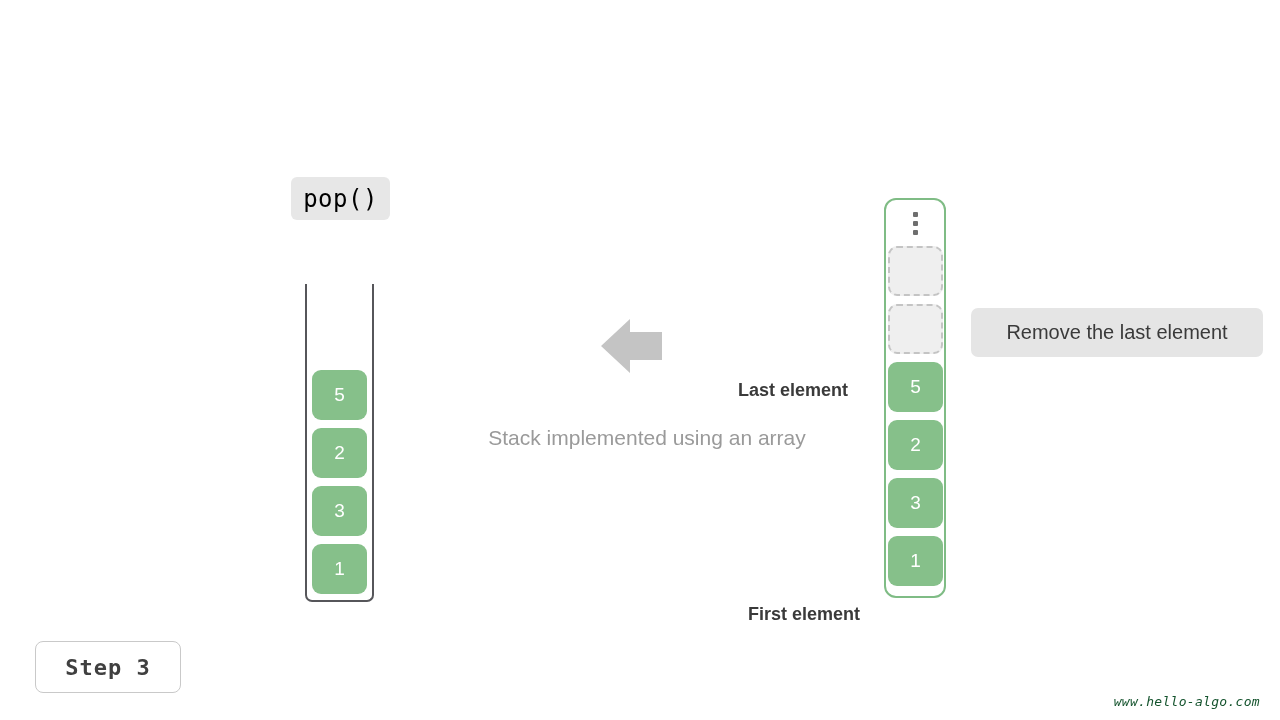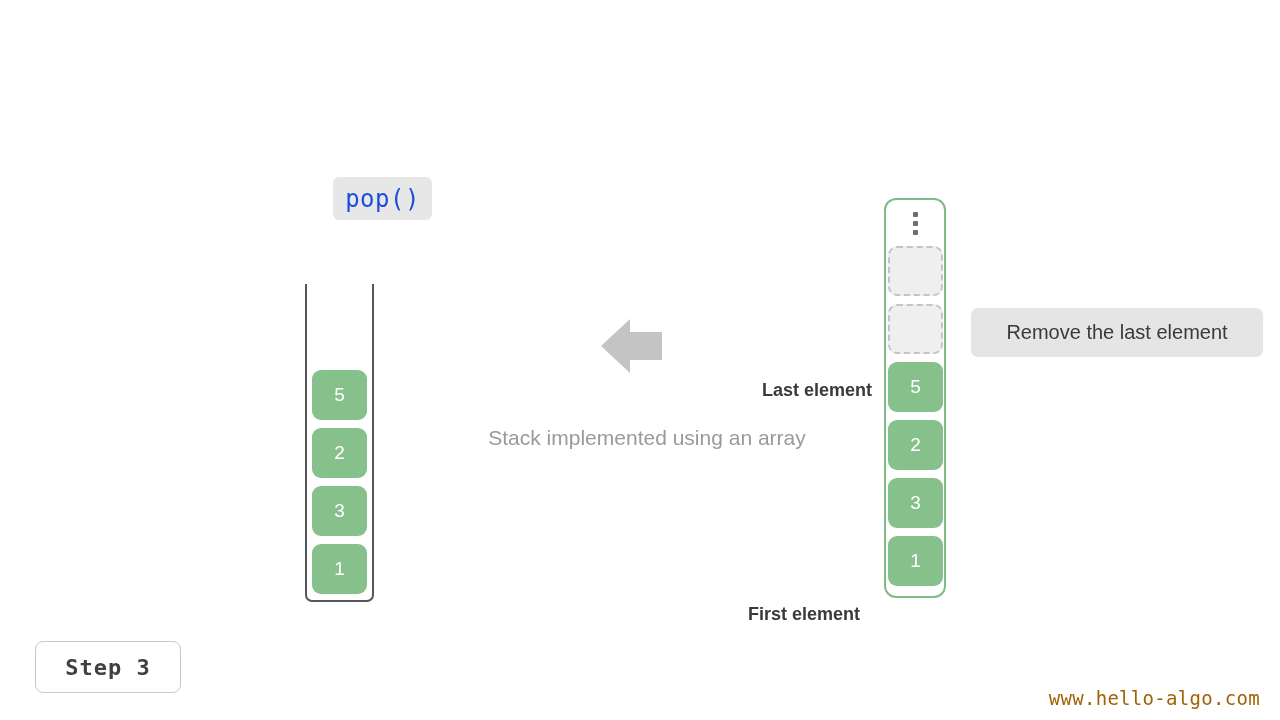--- a/index.html
+++ b/index.html
@@ -22,23 +22,22 @@
     top: 177px;
     width: 99px;
     height: 43px;
     background: #e7e7e7;
     border-radius: 6px;
     display: flex;
     align-items: center;
     justify-content: center;
     font-family: "DejaVu Sans Mono", "Liberation Mono", monospace;
     font-size: 24px;
-    color: #1d4ed8;
+    color: #000000;
     letter-spacing: 0.5px;
-    margin-left: 42px;
   }
 
   
   #left-stack {
     position: absolute;
     left: 305px;
     top: 284px;
     width: 69px;
     height: 318px;
   }
@@ -88,21 +87,21 @@
   #center-caption span { display: inline-block; transform: translateX(-1px); }
 
   
   .side-label {
     position: absolute;
     font-size: 18px;
     font-weight: bold;
     color: #3a3a3a;
     white-space: nowrap;
   }
-  #label-last  { right: 408px; top: 380px; }
+  #label-last  { right: 432px; top: 380px; }
   #label-first { right: 420px; top: 556px; margin-top: 48px; }
 
   
   #right-array {
     position: absolute;
     left: 884px;
     top: 198px;
     width: 62px;
     height: 400px;
     box-sizing: border-box;
@@ -195,23 +194,24 @@
     color: #404040;
     letter-spacing: 1px;
   }
 
   
   #watermark {
     position: absolute;
     right: 20px;
     bottom: 11px;
     font-family: "DejaVu Sans Mono", "Liberation Mono", monospace;
-    font-size: 19px;
-    color: #a16207;
+    font-size: 13px;
+    color: #14532d;
     letter-spacing: 0.3px;
+    font-style: italic;
   }
 </style>
 </head>
 <body>
 
 <div id="op-label">
   <span>pop()</span>
 </div>
 
 <div id="left-stack">

